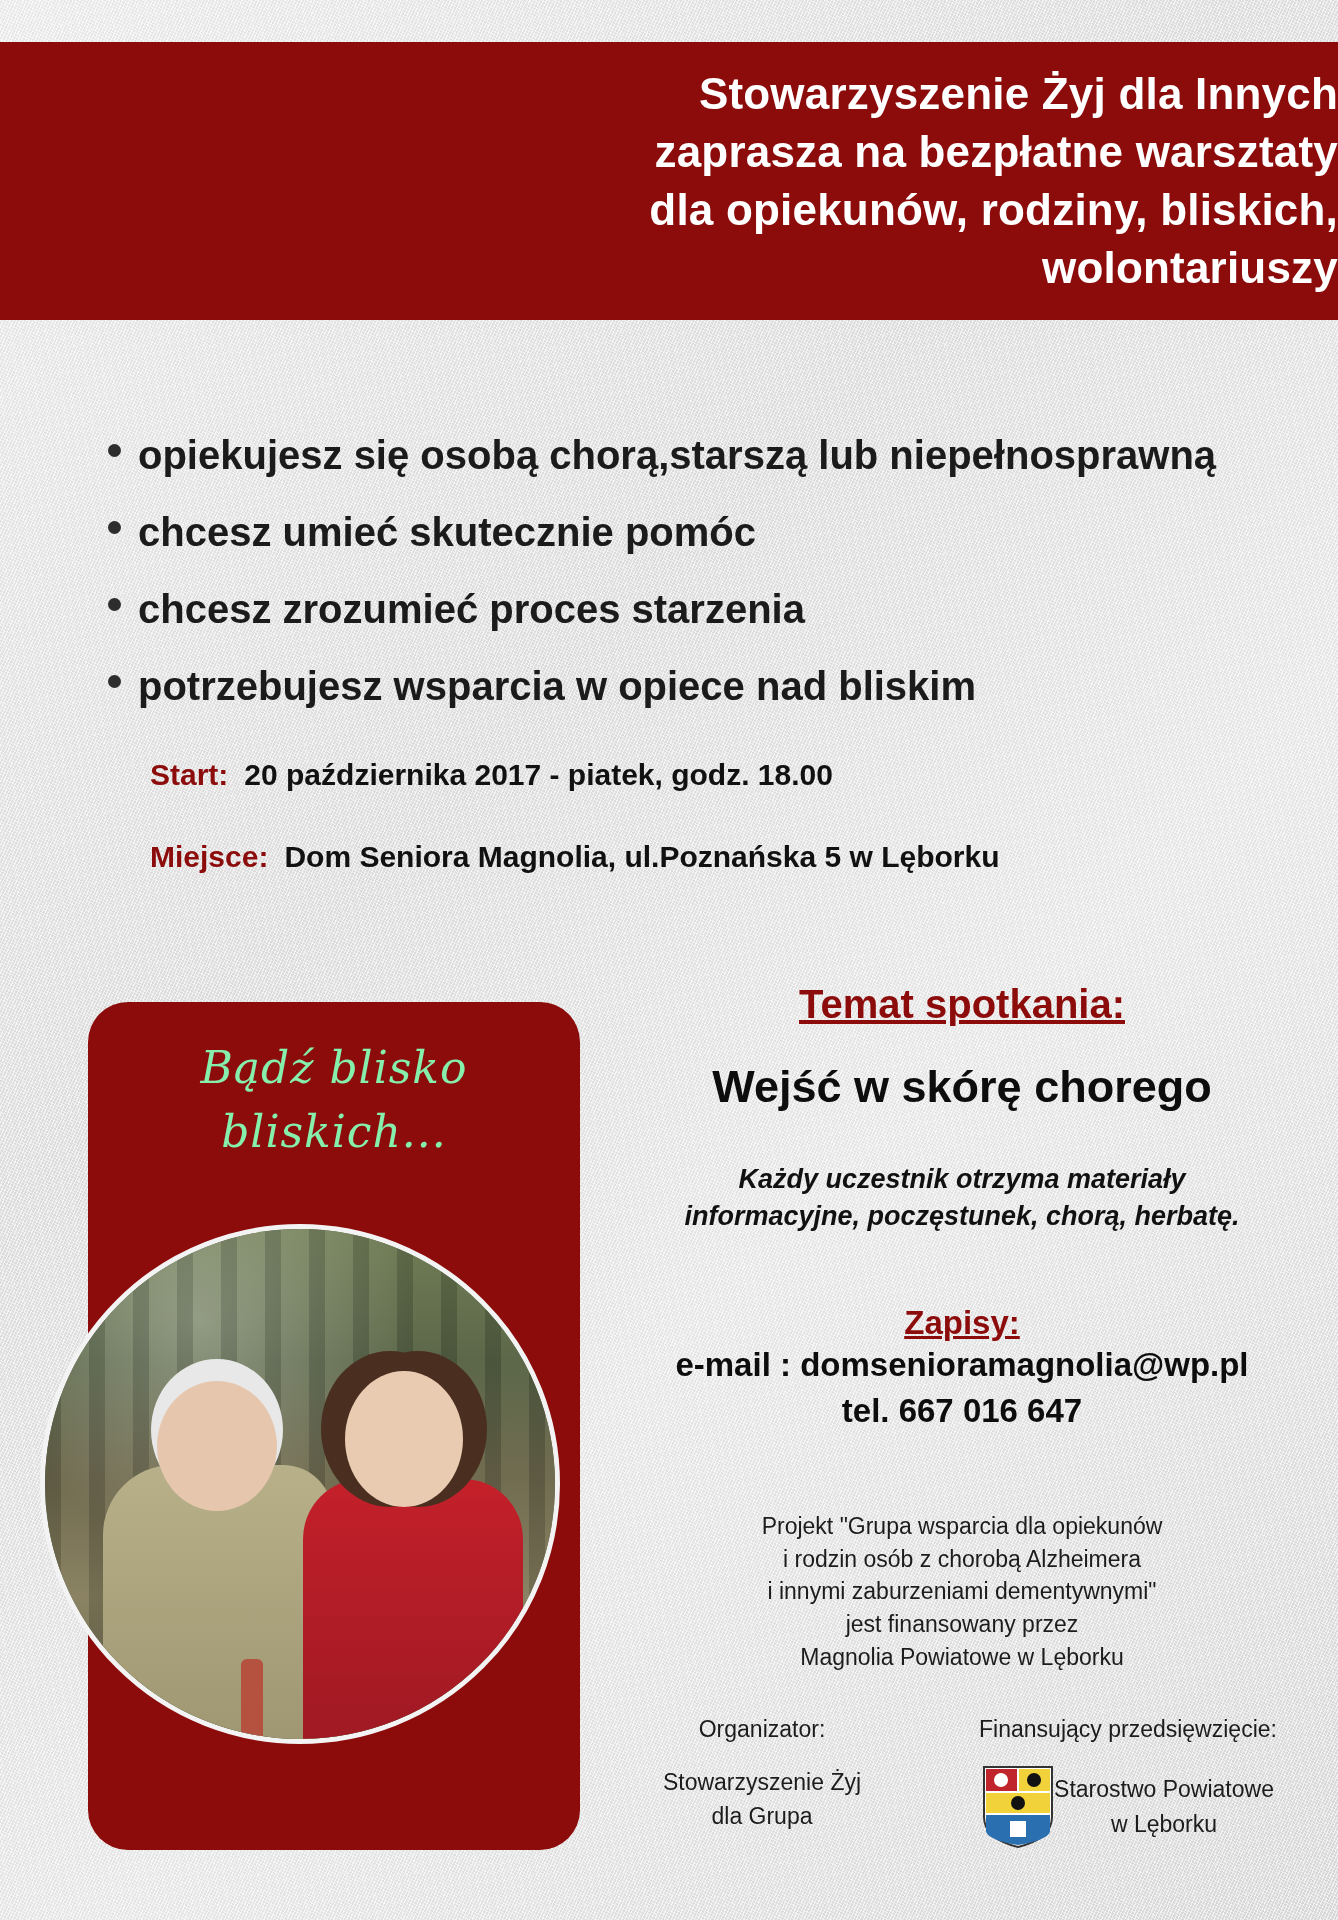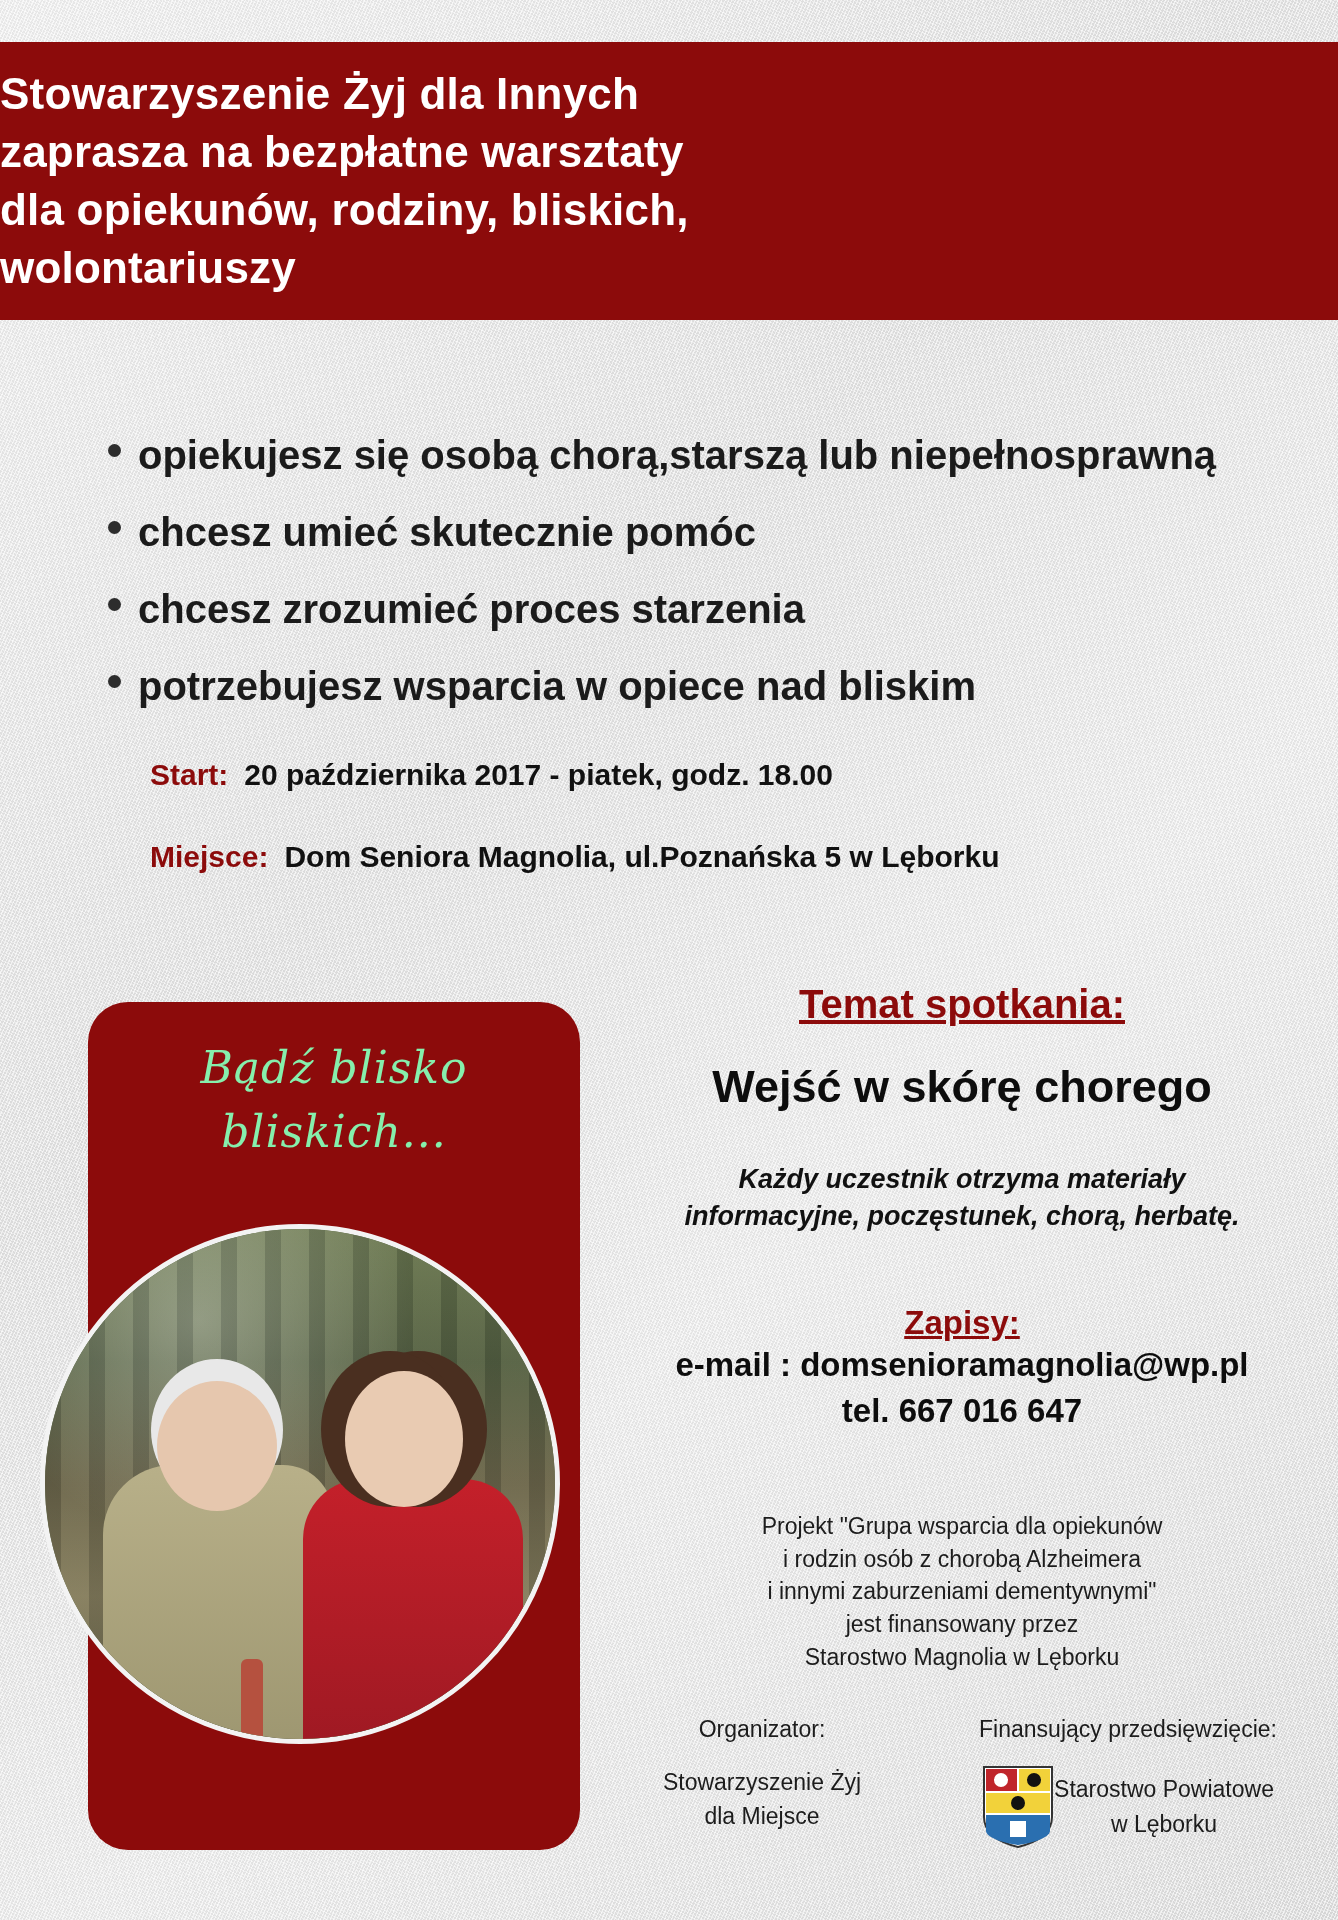--- a/index.html
+++ b/index.html
@@ -28,21 +28,21 @@
   
   .header {
     position: absolute;
     left: 0;
     top: 42px;
     width: 1338px;
     height: 278px;
     background: #8c0b0b;
     display: flex;
     flex-direction: column;
-    align-items: flex-start;
+    align-items: flex-end;
     justify-content: center;
   }
   .header-line {
     color: #ffffff;
     font-size: 44px;
     font-weight: bold;
     line-height: 1.32;
     text-align: center;
     letter-spacing: 0.2px;
   }
@@ -359,28 +359,28 @@
     <div class="signup-label">Zapisy:</div>
     <div class="signup-line">e-mail : domsenioramagnolia@wp.pl</div>
     <div class="signup-line">tel. 667 016 647</div>
   </div>
 
   <div class="project">
     <div>Projekt "Grupa wsparcia dla opiekunów</div>
     <div>i rodzin osób z chorobą Alzheimera</div>
     <div>i innymi zaburzeniami dementywnymi"</div>
     <div>jest finansowany przez</div>
-    <div>Starostwo Magnolia w Lęborku</div>
+    <div>Magnolia Powiatowe w Lęborku</div>
   </div>
 
   <div class="footer">
     <div class="footer-col left">
       <div class="footer-head">Organizator:</div>
       <div>Stowarzyszenie Żyj</div>
-      <div>dla Miejsce</div>
+      <div>dla Grupa</div>
     </div>
     <div class="footer-col right">
       <div class="footer-head">Finansujący przedsięwzięcie:</div>
       <div class="footer-right-row">
         <svg class="crest" viewBox="0 0 72 84">
           <path d="M2 2 H70 V52 C70 70 52 78 36 82 C20 78 2 70 2 52 Z" fill="#ffffff" stroke="#333333" stroke-width="2"></path>
           <path d="M4 4 H35 V26 H4 Z" fill="#c0252b"></path>
           <path d="M37 4 H68 V26 H37 Z" fill="#f2d23a"></path>
           <path d="M4 28 H68 V48 H4 Z" fill="#f2d23a"></path>
           <path d="M4 50 H68 V66 C68 72 52 78 36 80 C20 78 4 72 4 66 Z" fill="#2a6fb0"></path>

